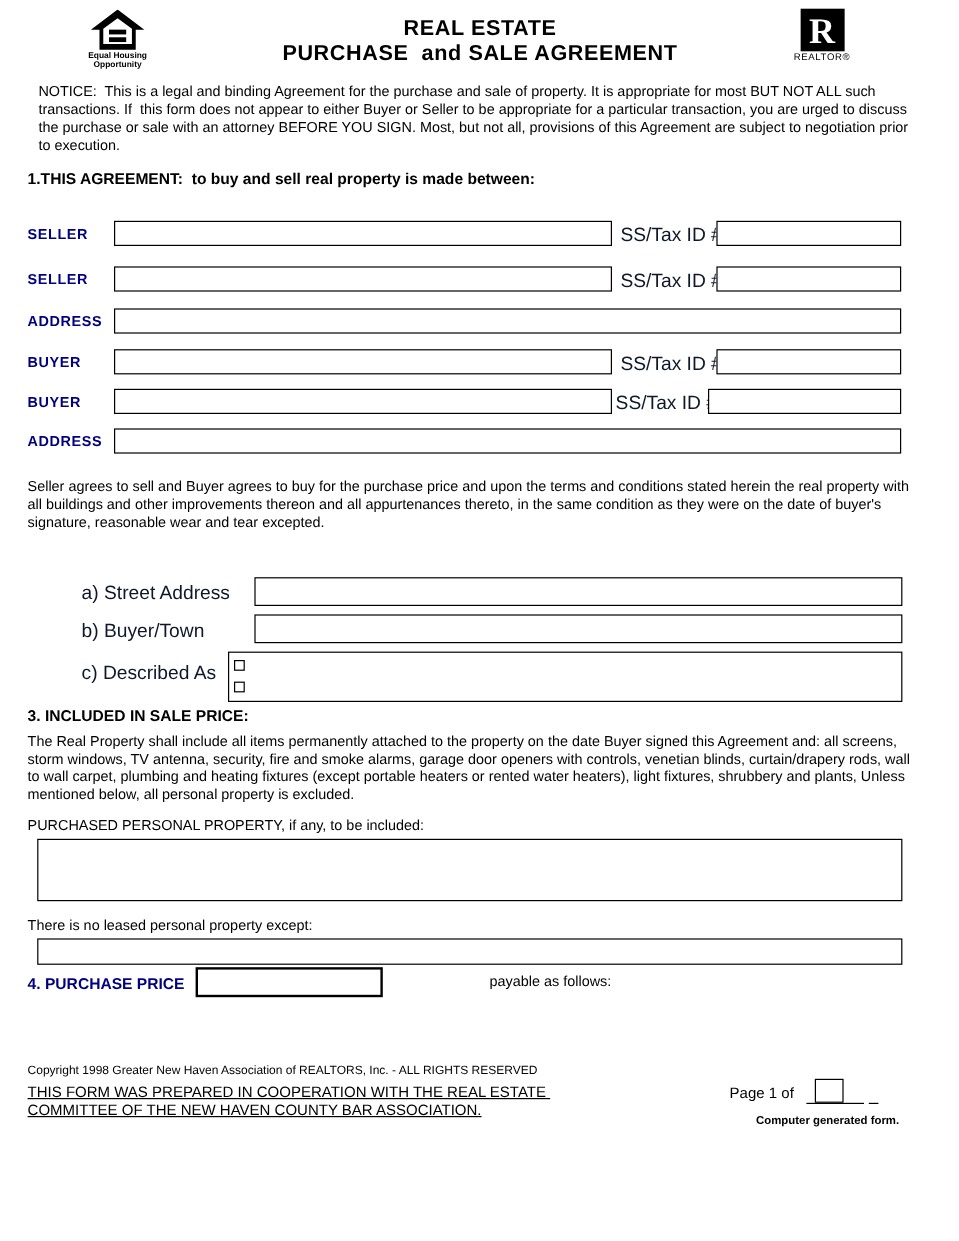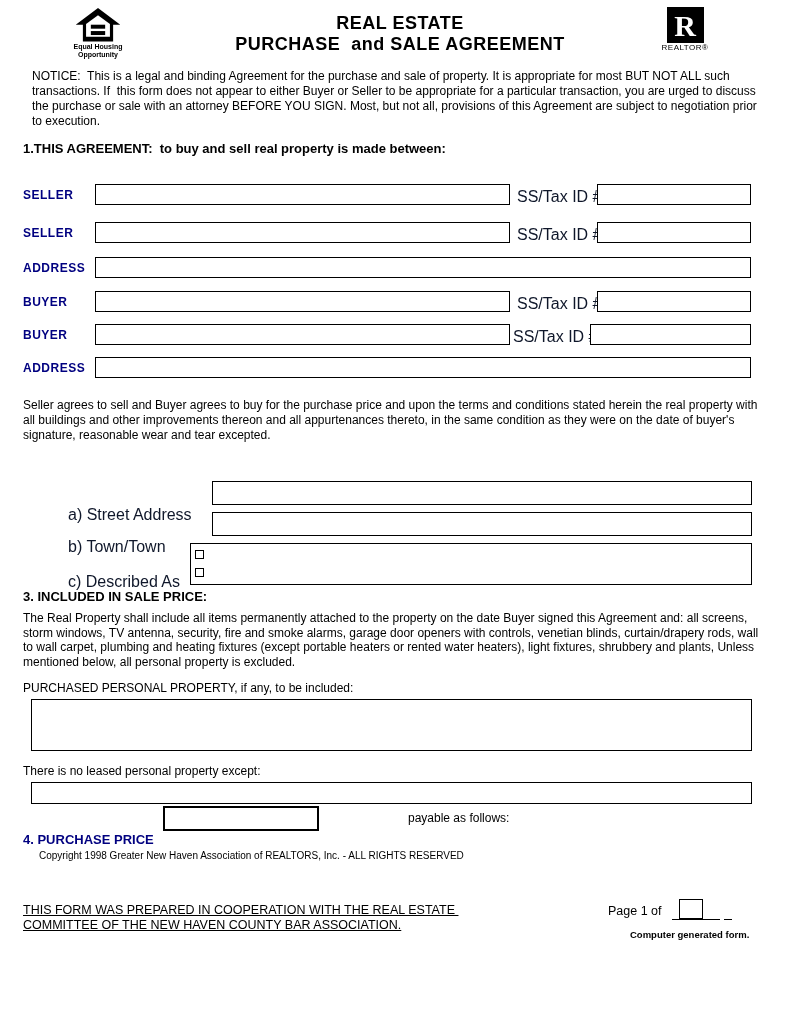--- a/index.html
+++ b/index.html
@@ -11,21 +11,21 @@
     background: #ffffff;
     font-family: "Liberation Sans", "DejaVu Sans", sans-serif;
     color: #000000;
     overflow: hidden;
   }
   .abs { position: absolute; }
   .txt { white-space: pre-wrap; }
   .body-text { font-size: 12px; line-height: 15px; }
   .small-text { font-size: 10px; line-height: 12px; }
   .heading { font-size: 13px; font-weight: bold; color: #000; }
-  .navy { color: #000080; margin-top: 20px; }
+  .navy { color: #000080; }
   .lbl { font-size: 12px; font-weight: bold; color: #000080; letter-spacing: 0.5px; }
   .sslbl { font-size: 16px; color: #0f172a; }
   .field {
     position: absolute;
     border: 1px solid #000000;
     background: #ffffff;
     font-family: "Liberation Sans", sans-serif;
     font-size: 12px;
     padding: 0 4px;
     outline: none;
@@ -111,21 +111,21 @@
 
   <div class="abs lbl" style="left:23px; top:361px;">ADDRESS</div>
   <input class="field" style="left: 95px; top: 357px; width: 656px; height: 21px;">
 
   <div class="abs body-text txt" style="left:23px; top:398px; width:735px;">Seller agrees to sell and Buyer agrees to buy for the purchase price and upon the terms and conditions stated herein the real property with all buildings and other improvements thereon and all appurtenances thereto, in the same condition as they were on the date of buyer's signature, reasonable wear and tear excepted.</div>
 
 
   <div class="abs sslbl navy" style="left:68px; top:486px;">a) Street Address</div>
   <input class="field" style="left: 212px; top: 481px; width: 540px; height: 24px;">
 
-  <div class="abs sslbl navy" style="left:68px; top:518px;">b) Town/Town</div>
+  <div class="abs sslbl navy" style="left:68px; top:518px;">b) Buyer/Town</div>
   <input class="field" style="left: 212px; top: 512px; width: 540px; height: 24px;">
 
   <div class="abs sslbl navy" style="left:68px; top:553px;">c) Described As</div>
   <div class="abs" style="left:190px; top:543px; width:562px; height:42px; border:1px solid #000; background:#fff;">
     <div class="checkbox-sq" style="left:4px; top:6px;"></div>
     <div class="checkbox-sq" style="left:4px; top:24px;"></div>
   </div>
 
   <div class="abs heading txt" style="left:23px; top:589px;">3. INCLUDED IN SALE PRICE:</div>
   <div class="abs body-text txt" style="left:23px; top:611px; width:740px; line-height:14.5px;">The Real Property shall include all items permanently attached to the property on the date Buyer signed this Agreement and: all screens, storm windows, TV antenna, security, fire and smoke alarms, garage door openers with controls, venetian blinds, curtain/drapery rods, wall to wall carpet, plumbing and heating fixtures (except portable heaters or rented water heaters), light fixtures, shrubbery and plants, Unless mentioned below, all personal property is excluded.</div>
@@ -133,21 +133,21 @@
   <div class="abs body-text txt" style="left:23px; top:681px;">PURCHASED PERSONAL PROPERTY, if any, to be included:</div>
   <textarea class="field" style="left: 31px; top: 699px; width: 721px; height: 52px;"></textarea>
 
   <div class="abs body-text txt" style="left:23px; top:764px;">There is no leased personal property except:</div>
   <input class="field" style="left: 31px; top: 782px; width: 721px; height: 22px;">
 
   <div class="abs heading navy txt" style="left:23px; top:812px;">4. PURCHASE PRICE</div>
   <input class="field" style="left: 163px; top: 806px; width: 156px; height: 25px; border-width: 2px;">
   <div class="abs body-text txt" style="left:408px; top:811px;">payable as follows:</div>
 
-  <div class="abs small-text txt" style="left:23px; top:850px;margin-left:16px;">Copyright 1998 Greater New Haven Association of REALTORS, Inc. - ALL RIGHTS RESERVED</div>
+  <div class="abs small-text txt" style="left:23px; top:887px;">Copyright 1998 Greater New Haven Association of REALTORS, Inc. - ALL RIGHTS RESERVED</div>
 
   <div class="abs txt" style="left:23px; top:903px; width:470px; font-size:12.5px; line-height:15px;text-decoration:underline;">THIS FORM WAS PREPARED IN COOPERATION WITH THE REAL ESTATE COMMITTEE OF THE NEW HAVEN COUNTY BAR ASSOCIATION.</div>
 
   <div class="abs" style="left:608px; top:896px; width:130px; height:26px;">
     <span class="txt" style="position:absolute; left:0; top:8px; font-size:12.5px;">Page 1 of</span>
     <div class="pageof-underline" style="left:64px; top:0; width:48px; height:24px;"></div>
     <div class="pageof-box" style="left:71px; top:3px;"></div>
     <div class="pageof-underline" style="left:116px; top:0; width:8px; height:24px;"></div>
   </div>
 

